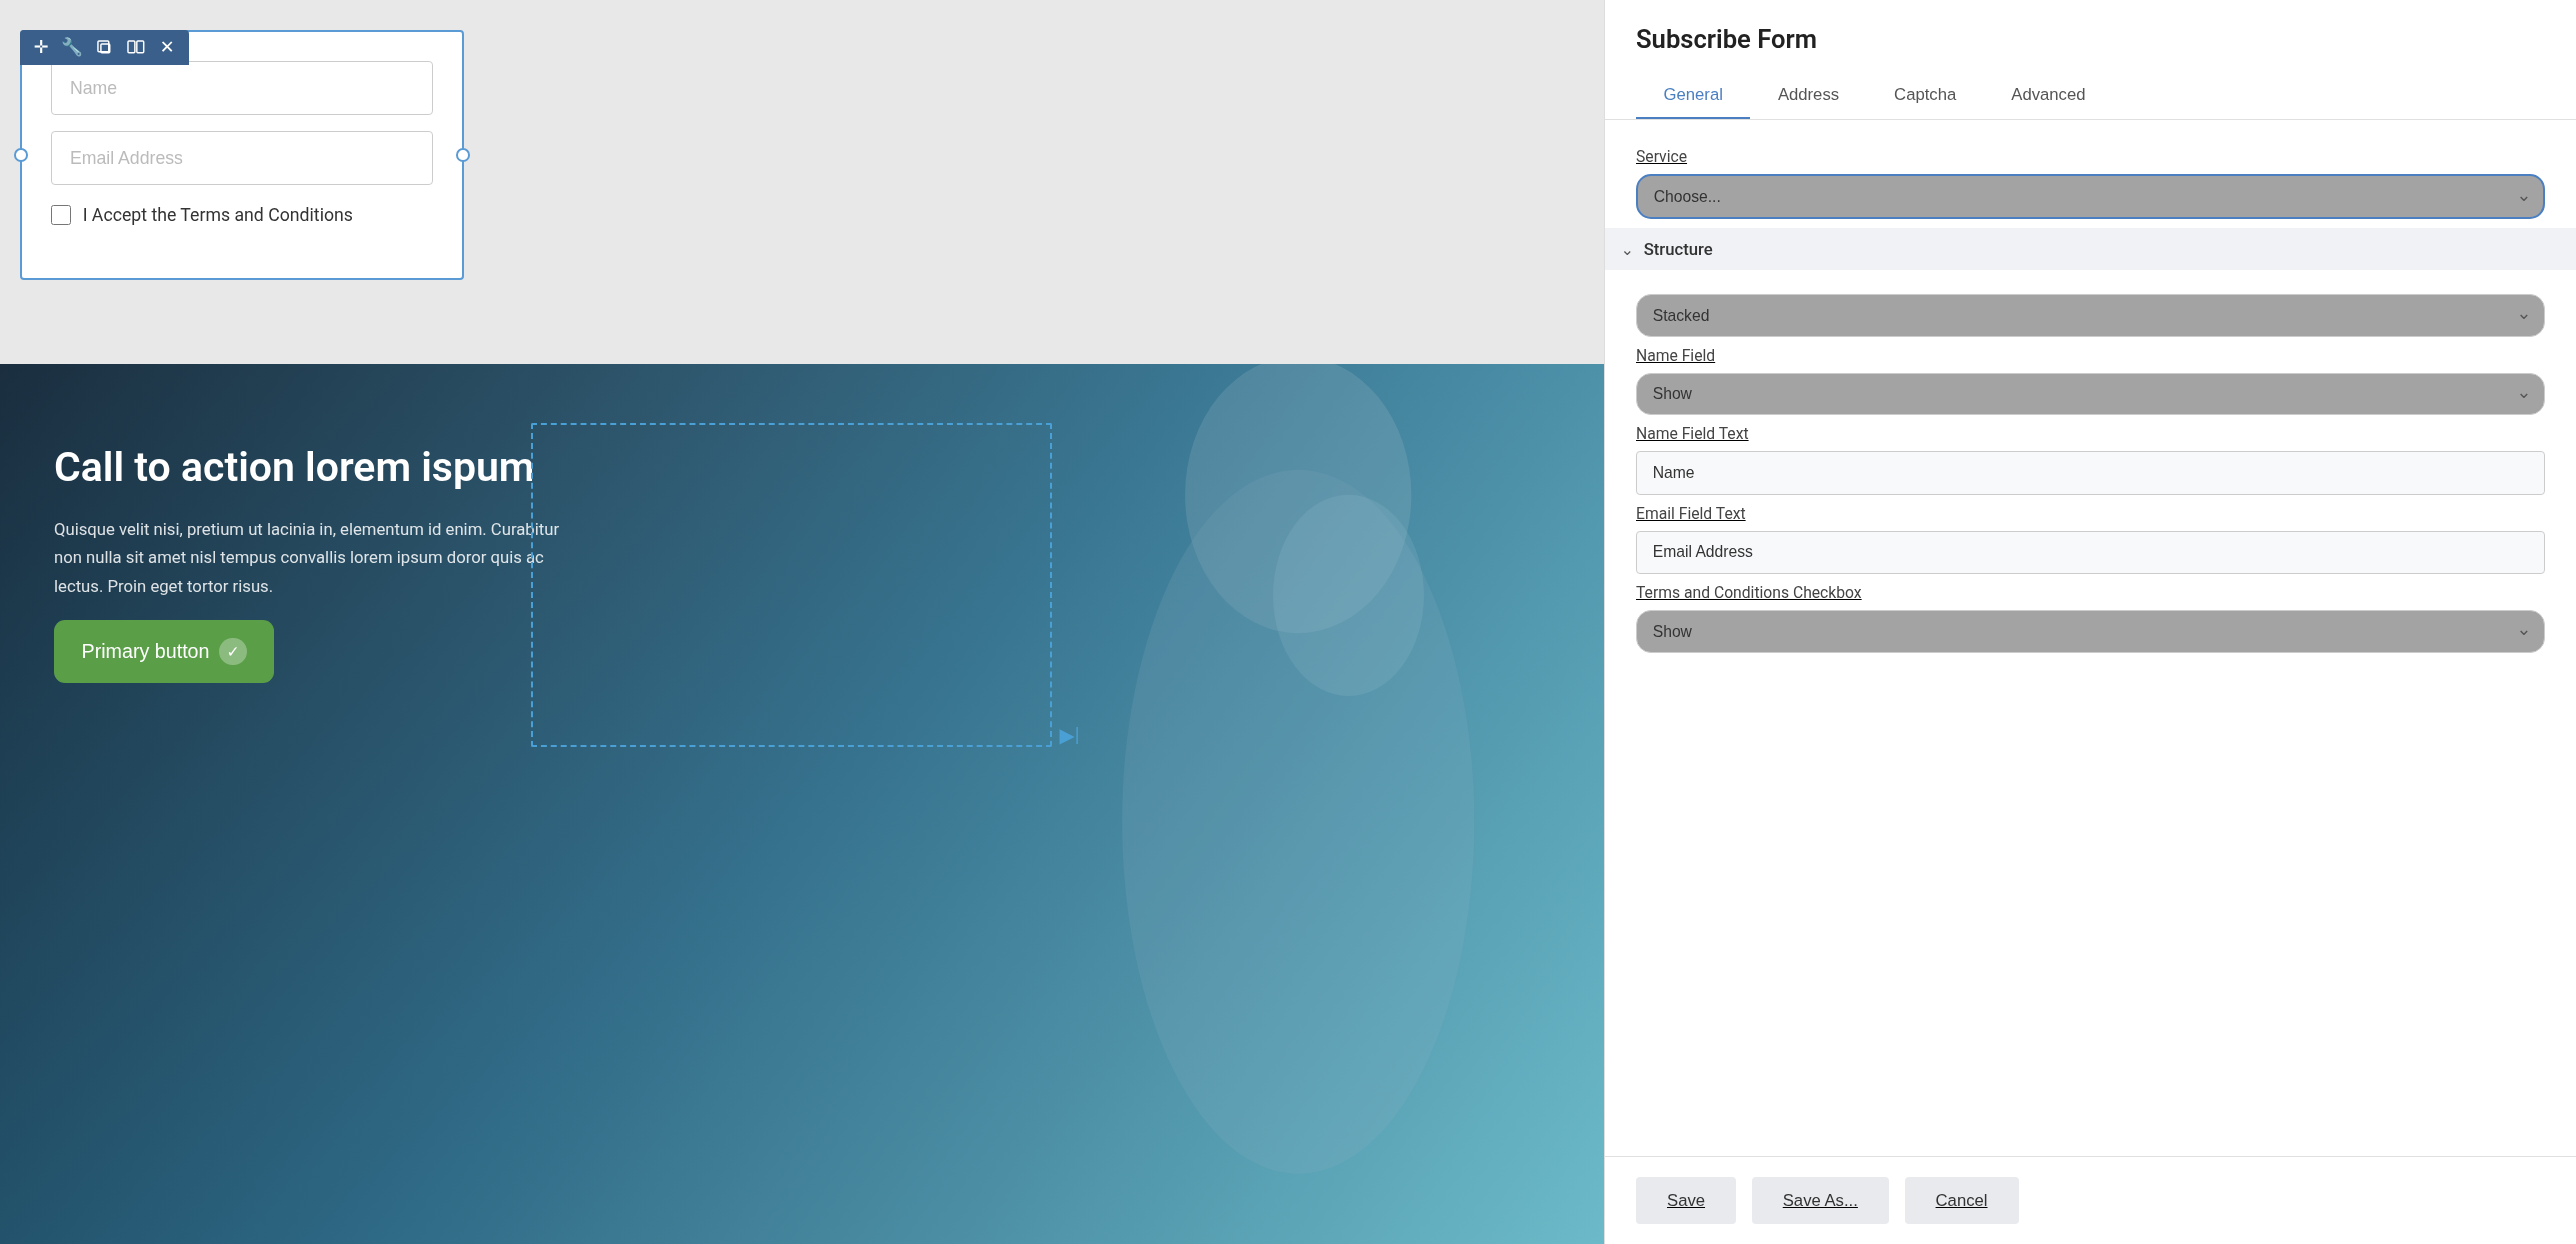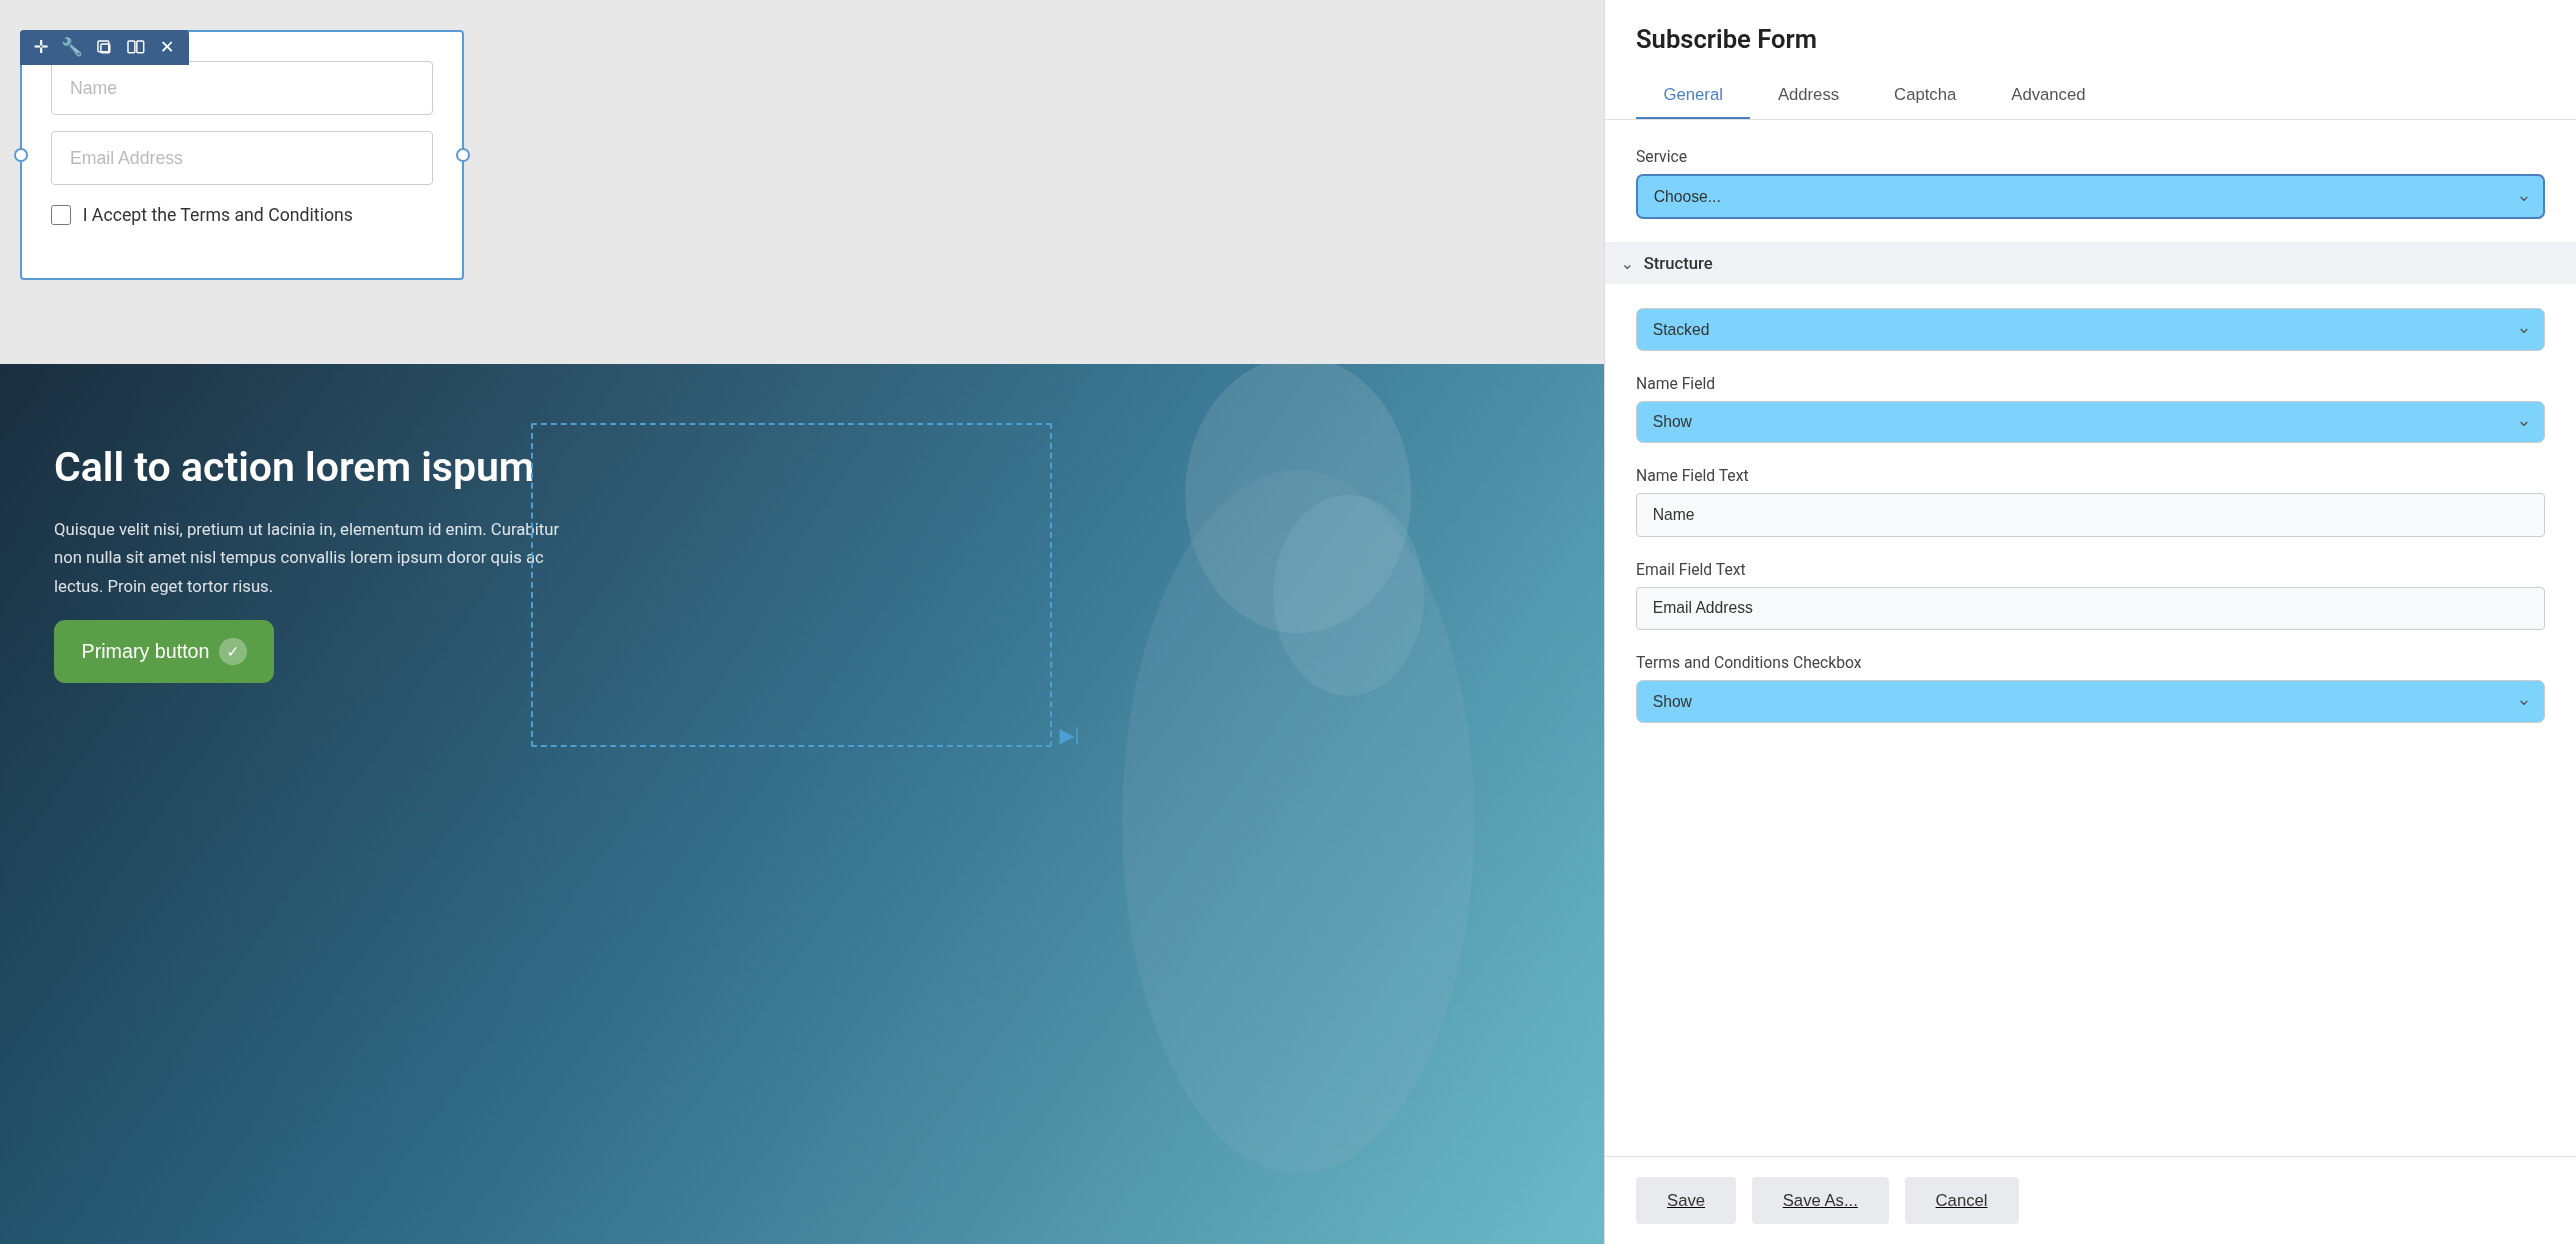--- a/index.html
+++ b/index.html
@@ -272,38 +272,39 @@
     }
 
     .panel-body {
       flex: 1;
       overflow-y: auto;
       padding: 27.5px 31px;
     }
 
     
     .field-group {
-      margin-bottom: 23px;
+      margin-bottom: 9px;
+      text-decoration: underline;
     }
 
     .field-label {
       font-size: 15.7px;
       color: #444;
       margin-bottom: 7.9px;
       font-weight: 400;
     }
 
     .field-select {
       width: 100%;
       padding: 11.8px 15.7px;
       border: 2px solid #4a7fc1;
-      border-radius: 7px;
+      border-radius: 15px;
       font-size: 15.7px;
       color: #333;
-      background: #7dd3fc;
+      background: #a3a3a3;
       appearance: none;
       cursor: pointer;
       outline: none;
     }
 
     .field-select.normal {
       border: 1px solid #ccc;
     }
 
     .select-wrapper {

